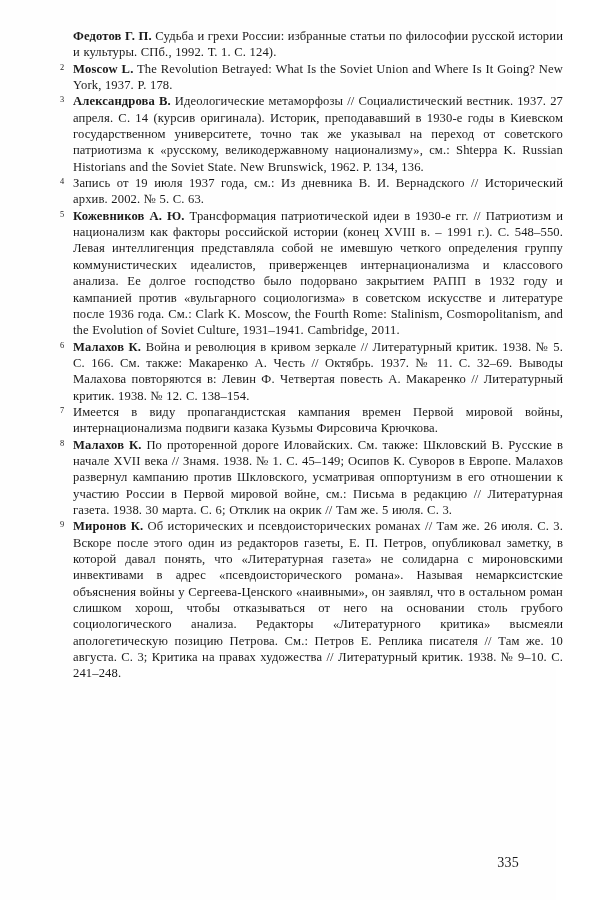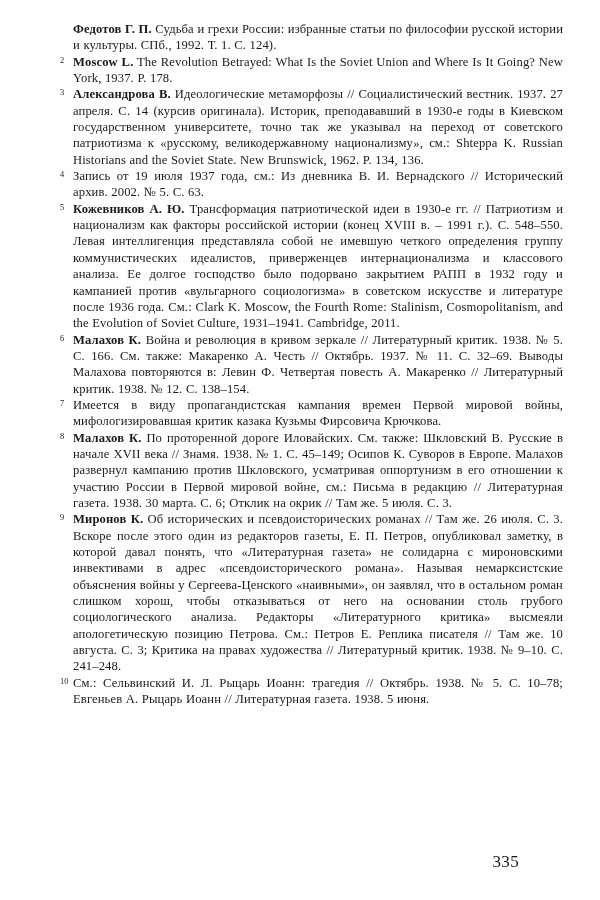--- a/index.html
+++ b/index.html
@@ -14,21 +14,21 @@
     font-family: "Liberation Serif", "DejaVu Serif", serif;
     color: #1a1a1a;
     overflow: hidden;
   }
 
   .page {
     position: relative;
     width: 556px;
     height: 900px;
     box-sizing: border-box;
-    padding: 21px 37px 0 60px;
+    padding: 28px 37px 0 60px;
     background: #fefefe;
   }
 
   .notes {
     width: 503px;
   }
 
   
   .note {
     position: relative;
@@ -63,21 +63,21 @@
 
   
   b, .au {
     font-weight: bold;
   }
 
   .pageno {
     position: absolute;
     right: 37px;
     bottom: 30px;
-    font-size: 17px;
+    font-size: 14px;
     line-height: 1;
     color: #1a1a1a;
     letter-spacing: 0.02em;
   }
 
   
   .note.continued {
     padding-left: 13px;
   }
 </style>
@@ -113,35 +113,31 @@
       <span class="note-body"><b>Кожевников А. Ю.</b> Трансформация патриотической идеи в 1930-е гг. // Патриотизм и национализм как факторы российской истории (конец XVIII в. – 1991 г.). С. 548–550. Левая интеллигенция представляла собой не имевшую четкого определения группу коммунистических идеалистов, приверженцев интернационализма и классового анализа. Ее долгое господство было подорвано закрытием РАПП в 1932 году и кампанией против «вульгарного социологизма» в советском искусстве и литературе после 1936 года. См.: Clark K. Moscow, the Fourth Rome: Stalinism, Cosmopolitanism, and the Evolution of Soviet Culture, 1931–1941. Cambridge, 2011.</span>
     </div>
 
     <div class="note">
       <span class="note-marker">6</span>
       <span class="note-body"><b>Малахов К.</b> Война и революция в кривом зеркале // Литературный критик. 1938. № 5. С. 166. См. также: Макаренко А. Честь // Октябрь. 1937. № 11. С. 32–69. Выводы Малахова повторяются в: Левин Ф. Четвертая повесть А. Макаренко // Литературный критик. 1938. № 12. С. 138–154.</span>
     </div>
 
     <div class="note">
       <span class="note-marker">7</span>
-      <span class="note-body">Имеется в виду пропагандистская кампания времен Первой мировой войны, мифологизировавшая критик казака Кузьмы Фирсовича Крючкова.</span>
+      <span class="note-body">Имеется в виду пропагандистская кампания времен Первой мировой войны, интернационализма подвиги казака Кузьмы Фирсовича Крючкова.</span>
     </div>
 
     <div class="note">
       <span class="note-marker">8</span>
       <span class="note-body"><b>Малахов К.</b> По проторенной дороге Иловайских. См. также: Шкловский В. Русские в начале XVII века // Знамя. 1938. № 1. С. 45–149; Осипов К. Суворов в Европе. Малахов развернул кампанию против Шкловского, усматривая оппортунизм в его отношении к участию России в Первой мировой войне, см.: Письма в редакцию // Литературная газета. 1938. 30 марта. С. 6; Отклик на окрик // Там же. 5 июля. С. 3.</span>
     </div>
 
     <div class="note">
       <span class="note-marker">9</span>
       <span class="note-body"><b>Миронов К.</b> Об исторических и псевдоисторических романах // Там же. 26 июля. С. 3. Вскоре после этого один из редакторов газеты, Е. П. Петров, опубликовал заметку, в которой давал понять, что «Литературная газета» не солидарна с мироновскими инвективами в адрес «псевдоисторического романа». Называя немарксистские объяснения войны у Сергеева-Ценского «наивными», он заявлял, что в остальном роман слишком хорош, чтобы отказываться от него на основании столь грубого социологического анализа. Редакторы «Литературного критика» высмеяли апологетическую позицию Петрова. См.: Петров Е. Реплика писателя // Там же. 10 августа. С. 3; Критика на правах художества // Литературный критик. 1938. № 9–10. С. 241–248.</span>
     </div>
 
-    <div class="note">
-      <span class="note-marker">10</span>
-      <span class="note-body">См.: Сельвинский И. Л. Рыцарь Иоанн: трагедия // Октябрь. 1938. № 5. С. 10–78; Евгеньев А. Рыцарь Иоанн // Литературная газета. 1938. 5 июня.</span>
-    </div>
 
   </div>
 
   <div class="pageno">335</div>
 
 </div>
 
 </body></html>

